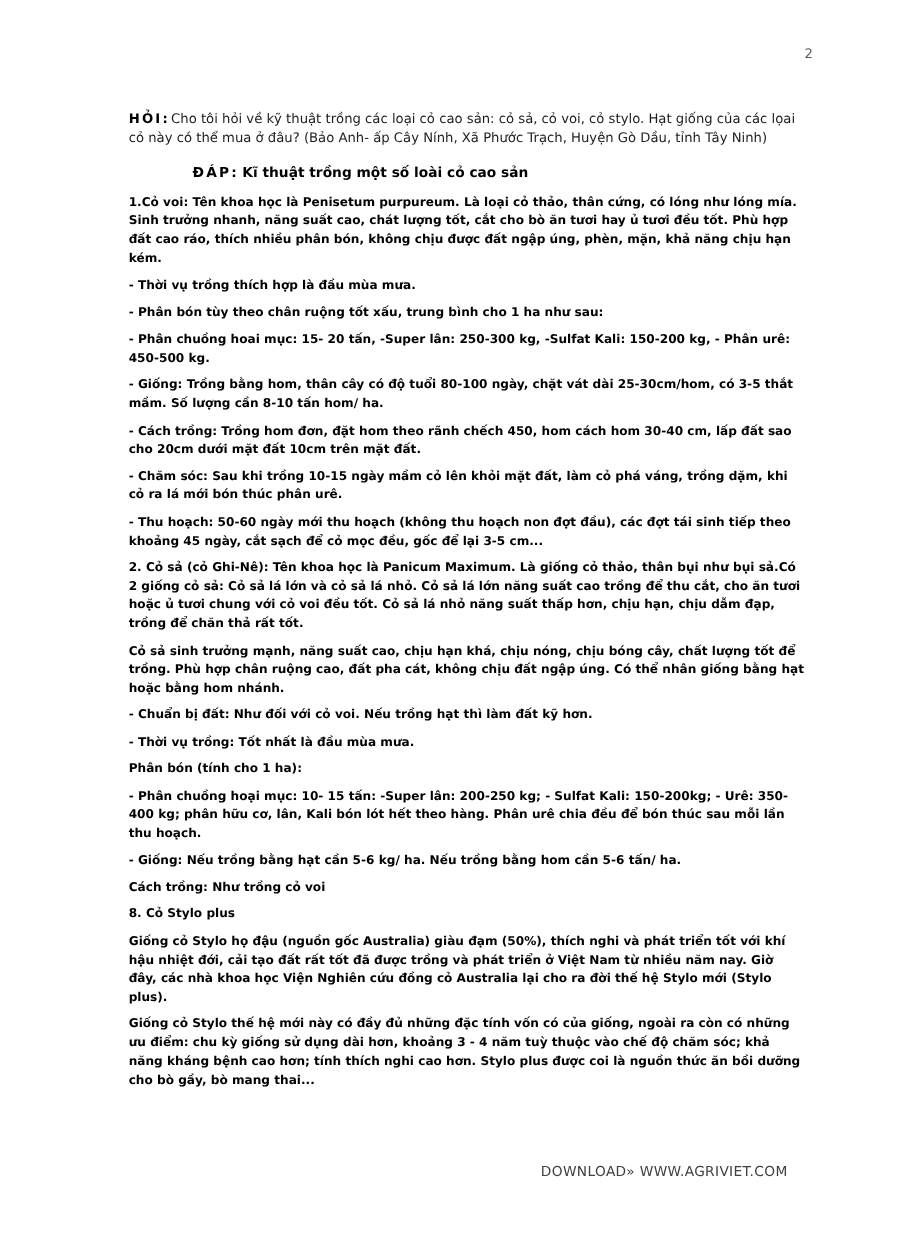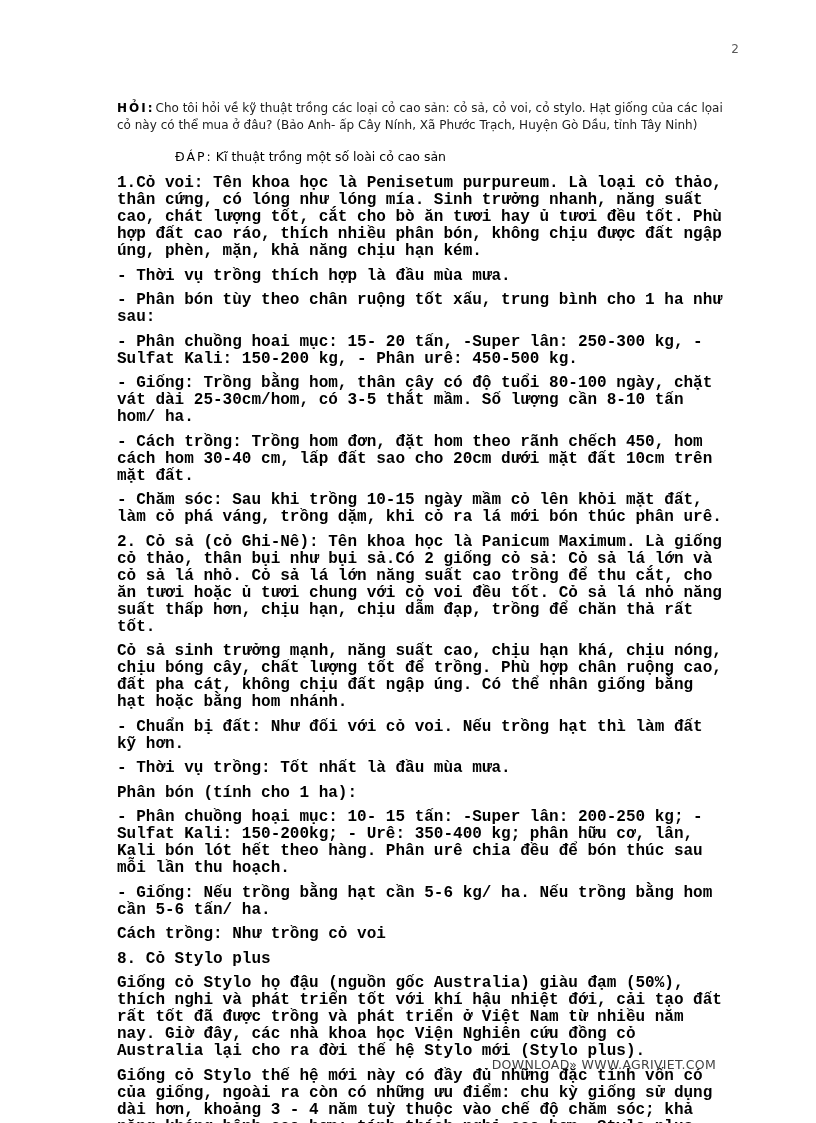--- a/index.html
+++ b/index.html
@@ -40,34 +40,33 @@
     font-weight: bold;
     letter-spacing: 2px;
     color: #000000;
     margin-right: 1px;
   }
   .answer-heading {
     margin: 0 0 10px 0;
     padding-left: 58px;
     font-size: 12.5px;
     line-height: 17px;
-    font-weight: normal;
+    font-weight: bold;
     color: #000000;
   }
   .a-label {
     letter-spacing: 2px;
     margin-right: 3px;
   }
   .body-para {
     margin: 0 0 7.5px 0;
-    font-size: 16px;
+    font-size: 11px;
     line-height: 17px;
     font-weight: bold;
     color: #000000;
-    font-family: Liberation Mono, monospace;
   }
   .footer {
     position: absolute;
     top: 1057px;
     right: 100px;
     font-size: 12.5px;
     font-weight: normal;
     color: #404040;
     letter-spacing: 0.3px;
   }
@@ -90,20 +89,21 @@
     </p>
 
     <div id="paragraphs">
         <p class="body-para">1.Cỏ voi: Tên khoa học là Penisetum purpureum. Là loại cỏ thảo, thân cứng, có lóng như lóng mía. Sinh trưởng nhanh, năng suất cao, chát lượng tốt, cắt cho bò ăn tươi hay ủ tươi đều tốt. Phù hợp đất cao ráo, thích nhiều phân bón, không chịu được đất ngập úng, phèn, mặn, khả năng chịu hạn kém.</p>
         <p class="body-para">- Thời vụ trồng thích hợp là đầu mùa mưa.</p>
         <p class="body-para">- Phân bón tùy theo chân ruộng tốt xấu, trung bình cho 1 ha như sau:</p>
         <p class="body-para">- Phân chuồng hoai mục: 15- 20 tấn, -Super lân: 250-300 kg, -Sulfat Kali: 150-200 kg, - Phân urê: 450-500 kg.</p>
         <p class="body-para">- Giống: Trồng bằng hom, thân cây có độ tuổi 80-100 ngày, chặt vát dài 25-30cm/hom, có 3-5 thắt mầm. Số lượng cần 8-10 tấn hom/ ha.</p>
         <p class="body-para">- Cách trồng: Trồng hom đơn, đặt hom theo rãnh chếch 450, hom cách hom 30-40 cm, lấp đất sao cho 20cm dưới mặt đất 10cm trên mặt đất.</p>
         <p class="body-para">- Chăm sóc: Sau khi trồng 10-15 ngày mầm cỏ lên khỏi mặt đất, làm cỏ phá váng, trồng dặm, khi cỏ ra lá mới bón thúc phân urê.</p>
+        <p class="body-para">- Thu hoạch: 50-60 ngày mới thu hoạch (không thu hoạch non đợt đầu), các đợt tái sinh tiếp theo khoảng 45 ngày, cắt sạch để cỏ mọc đều, gốc để lại 3-5 cm...</p>
         <p class="body-para">2. Cỏ sả (cỏ Ghi-Nê): Tên khoa học là Panicum Maximum. Là giống cỏ thảo, thân bụi như bụi sả.Có 2 giống cỏ sả: Cỏ sả lá lớn và cỏ sả lá nhỏ. Cỏ sả lá lớn năng suất cao trồng để thu cắt, cho ăn tươi hoặc ủ tươi chung với cỏ voi đều tốt. Cỏ sả lá nhỏ năng suất thấp hơn, chịu hạn, chịu dẫm đạp, trồng để chăn thả rất tốt.</p>
         <p class="body-para">Cỏ sả sinh trưởng mạnh, năng suất cao, chịu hạn khá, chịu nóng, chịu bóng cây, chất lượng tốt để trồng. Phù hợp chân ruộng cao, đất pha cát, không chịu đất ngập úng. Có thể nhân giống bằng hạt hoặc bằng hom nhánh.</p>
         <p class="body-para">- Chuẩn bị đất: Như đối với cỏ voi. Nếu trồng hạt thì làm đất kỹ hơn.</p>
         <p class="body-para">- Thời vụ trồng: Tốt nhất là đầu mùa mưa.</p>
         <p class="body-para">Phân bón (tính cho 1 ha):</p>
         <p class="body-para">- Phân chuồng hoại mục: 10- 15 tấn: -Super lân: 200-250 kg; - Sulfat Kali: 150-200kg; - Urê: 350-400 kg; phân hữu cơ, lân, Kali bón lót hết theo hàng. Phân urê chia đều để bón thúc sau mỗi lần thu hoạch.</p>
         <p class="body-para">- Giống: Nếu trồng bằng hạt cần 5-6 kg/ ha. Nếu trồng bằng hom cần 5-6 tấn/ ha.</p>
         <p class="body-para">Cách trồng: Như trồng cỏ voi</p>
         <p class="body-para">8. Cỏ Stylo plus</p>
         <p class="body-para">Giống cỏ Stylo họ đậu (nguồn gốc Australia) giàu đạm (50%), thích nghi và phát triển tốt với khí hậu nhiệt đới, cải tạo đất rất tốt đã được trồng và phát triển ở Việt Nam từ nhiều năm nay. Giờ đây, các nhà khoa học Viện Nghiên cứu đồng cỏ Australia lại cho ra đời thế hệ Stylo mới (Stylo plus).</p>

